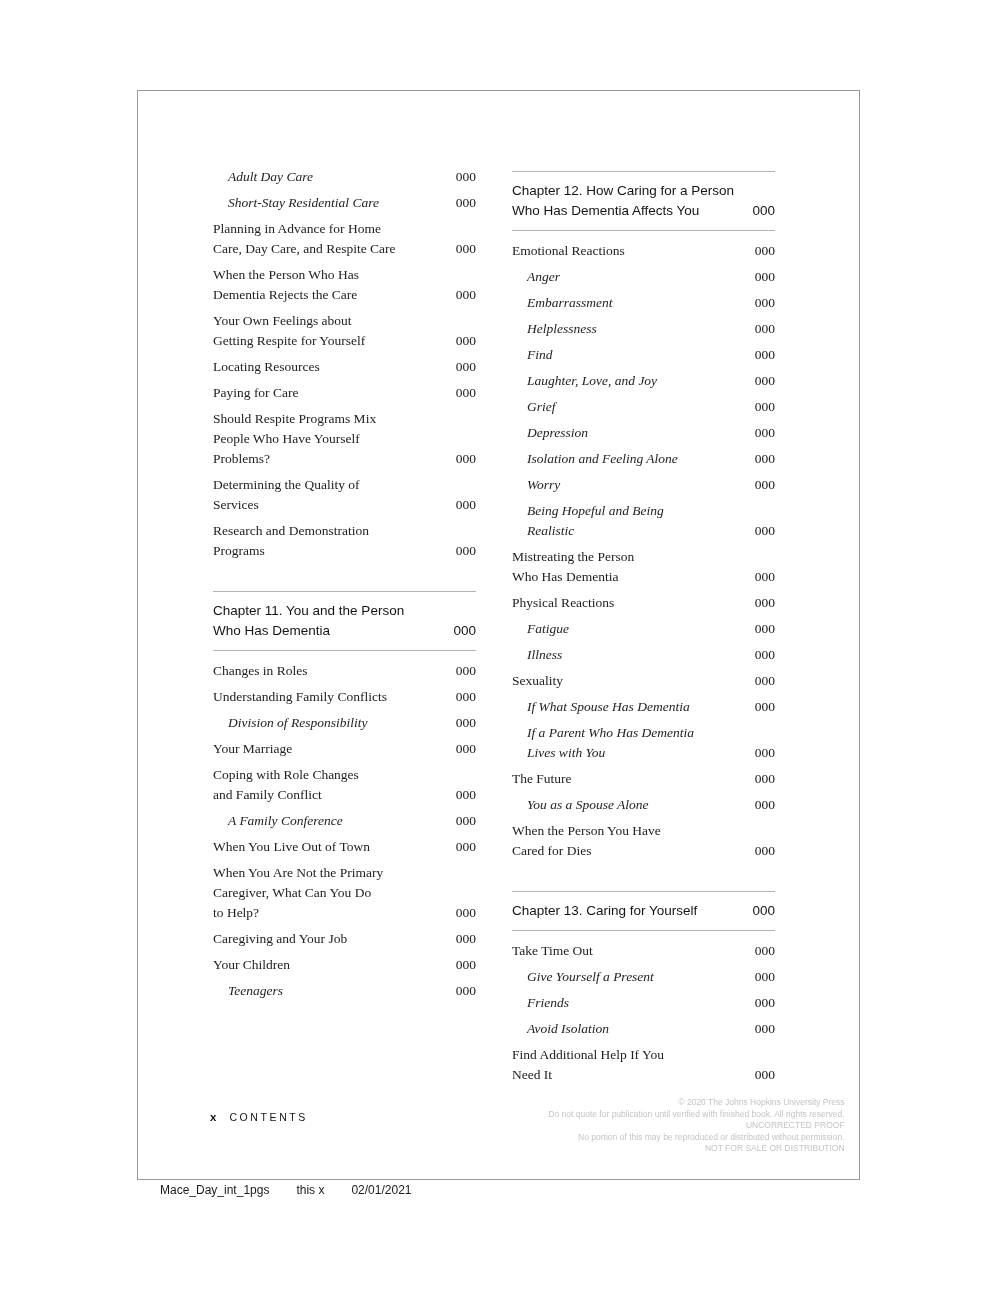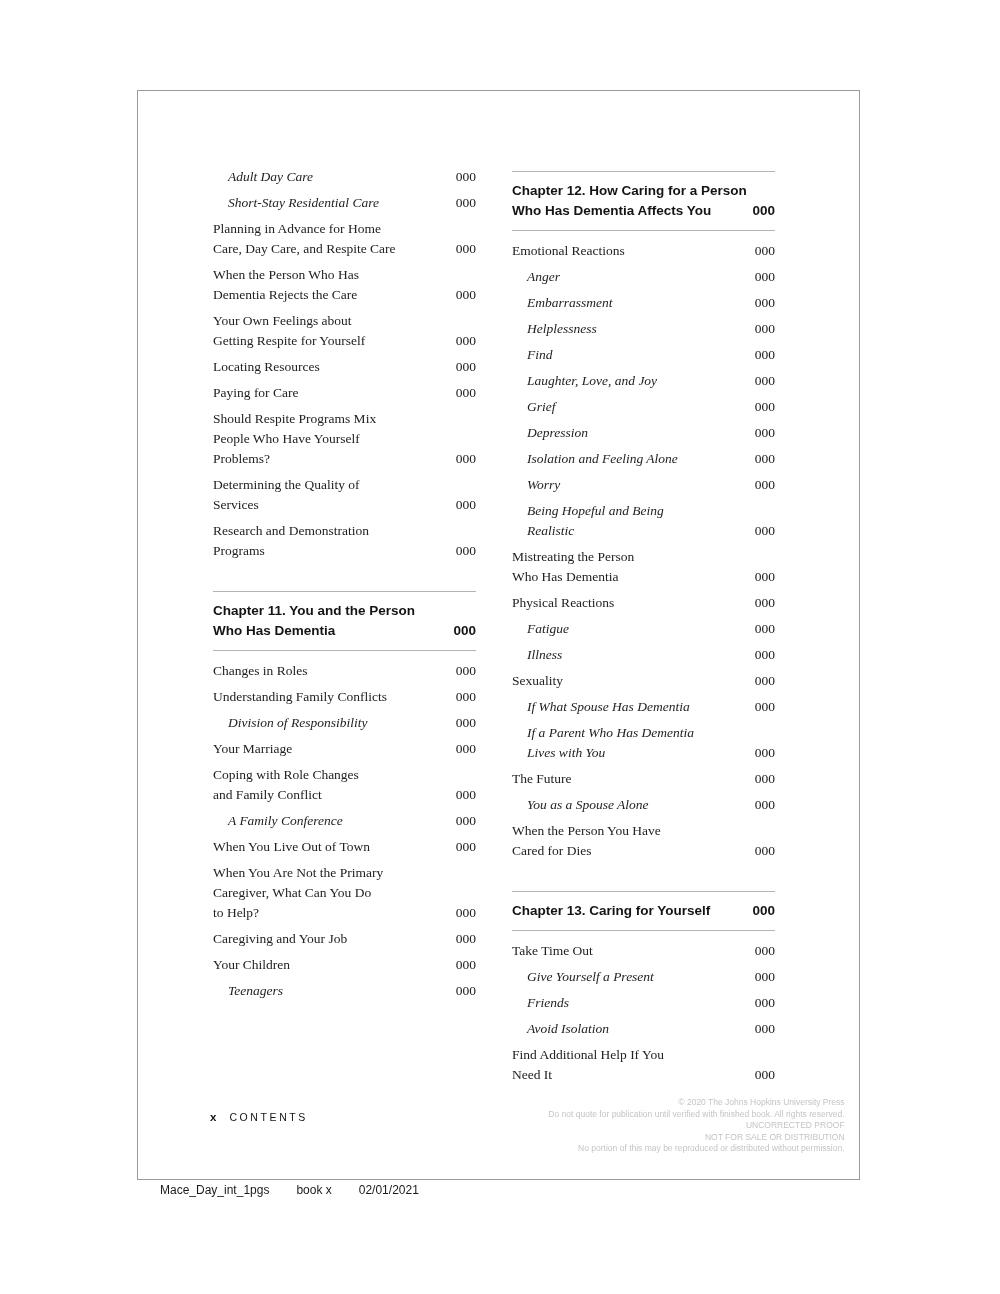--- a/index.html
+++ b/index.html
@@ -25,21 +25,21 @@
   .entry .txt{display:block;padding-right:34px;}
   .tline{white-space:nowrap;}
   .entry.italic .tline{font-style:italic;padding-left:15px;}
   .entry .num{position:absolute;right:0;bottom:0;line-height:20px;font-style:normal;}
 
   .chapter{margin:30px 0 10px 0;}
   .col > .chapter:first-child{margin-top:4px;}
   .rule{height:0;border-top:1px solid var(--rule);}
   .chead{
     position:relative;padding:9px 0;font-family:"Liberation Sans",sans-serif;
-    font-weight:700;font-size:13.5px;line-height:20px;color:var(--heading-ink);
+    font-weight:400;font-size:13.5px;line-height:20px;color:var(--heading-ink);
   }
   .cline{white-space:nowrap;padding-right:34px;}
   .cnum{position:absolute;right:0;bottom:9px;line-height:20px;}
 
   .folio{
     position:absolute;left:72px;top:1020px;font-family:Liberation Sans, sans-serif;
     font-size:11.5px;color:var(--heading-ink);white-space:nowrap;
   }
   .folio .fx{font-weight:700;margin-right:13px;}
   .folio .flabel{letter-spacing:2.6px;font-size:10.5px;}
@@ -391,23 +391,23 @@
     </div>
 
     <div class="folio">
       <span class="fx">x</span><span class="flabel">CONTENTS</span>
     </div>
 
     <div class="proof">
         <div class="proof-line">© 2020 The Johns Hopkins University Press</div>
         <div class="proof-line">Do not quote for publication until verified with finished book. All rights reserved.</div>
         <div class="proof-line">UNCORRECTED PROOF</div>
+        <div class="proof-line">No portion of this may be reproduced or distributed without permission.</div>
         <div class="proof-line">NOT FOR SALE OR DISTRIBUTION</div>
-        <div class="proof-line">No portion of this may be reproduced or distributed without permission.</div>
       </div>
   </div>
 
   <div class="slug">
     <span>Mace_Day_int_1pgs</span>
-    <span>book x</span>
+    <span>this x</span>
     <span>02/01/2021</span>
   </div>
 </div>
 
 </body></html>

